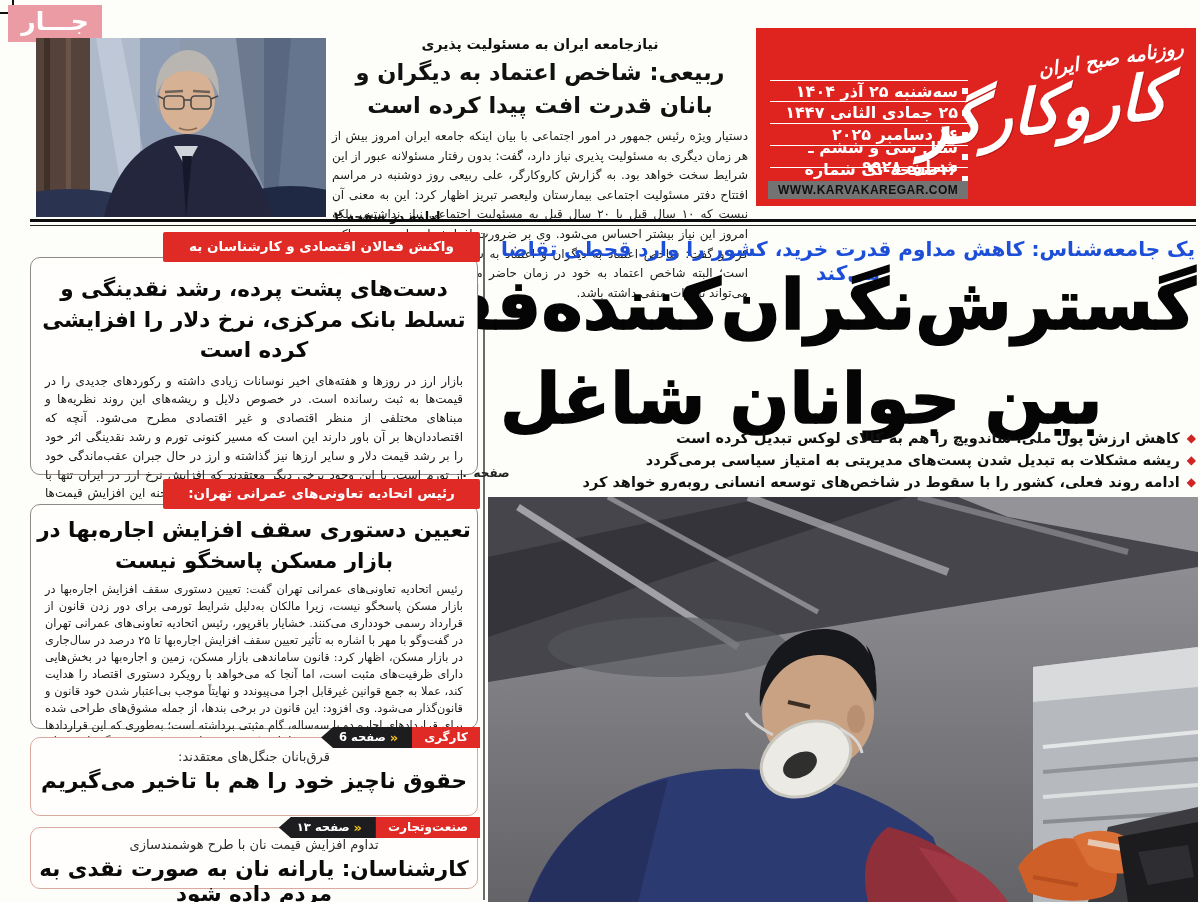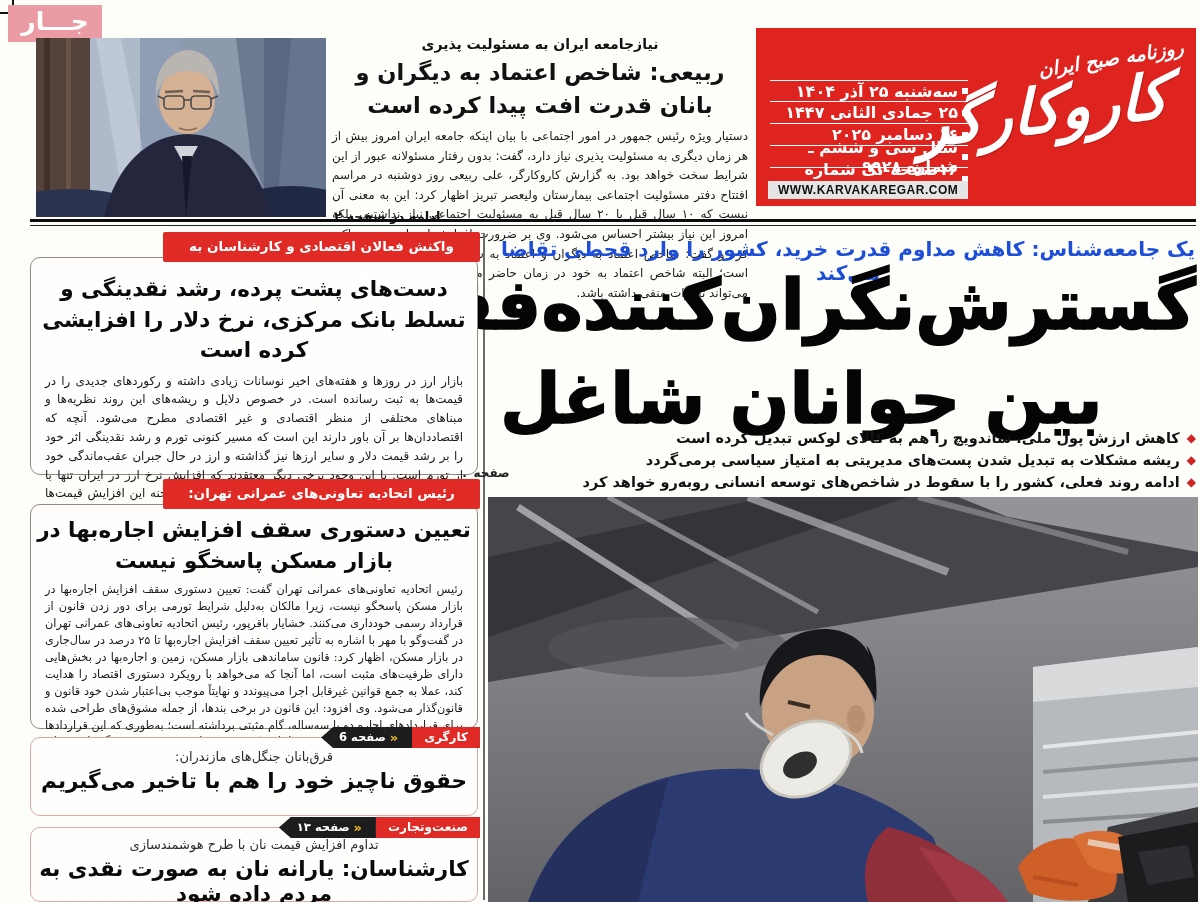--- a/index.html
+++ b/index.html
@@ -32,21 +32,21 @@
   .mh-tagline { position:absolute; right:14px; top:8px; font-size:19px; font-weight:bold; font-style:italic;
                 transform:rotate(-9deg); transform-origin:right top; }
   .mh-title { position:absolute; right:2px; top:46px; width:300px; text-align:center; font-size:62px;
               font-weight:bold; font-style:italic; transform:rotate(-7deg) skewX(-6deg); letter-spacing:-2px;
               text-shadow:1px 1px 0 rgba(120,0,0,.35); }
   .mh-dates { position:absolute; left:14px; top:52px; width:198px; }
   .mh-row { display:flex; align-items:center; gap:4px; height:22px; border-bottom:1.5px solid #fff;
             font-size:16px; font-weight:bold; justify-content:flex-start; }
   .mh-row:first-child { border-top:1.5px solid #fff; }
   .mh-sq { width:6px; height:6px; background:#fff; flex:0 0 auto; }
-  .mh-site { position:absolute; left:12px; bottom:7px; background:#e5e5e5; color:#101010; direction:ltr;
+  .mh-site { position:absolute; left:12px; bottom:7px; background:#737373; color:#101010; direction:ltr;
              font-family:"Liberation Sans", sans-serif; font-size:12px; font-weight:bold; padding:2px 10px; letter-spacing:.5px; }
 
   
   .rule-thick { left:30px; top:219px; width:1166px; height:3px; background:#0d0d0d; }
   .rule-thin  { left:30px; top:225px; width:1166px; height:1px; background:#222; }
   .col-divider { left:483px; top:233px; width:2px; height:667px; background:#6a6a6a; }
 
   
   .lead-kicker { left:500px; top:237px; width:696px; text-align:center; font-size:20px; font-weight:bold; color:#1d4ed8; }
   .lead-l1 { left:500px; top:264px; width:696px; text-align:center; font-size:70px; font-weight:900; color:#050505;
@@ -78,21 +78,21 @@
   
   .tab { height:21px; display:flex; flex-direction:row; z-index:4; }
   .tab-red { background:#e02a25; color:#fff; font-size:12px; font-weight:bold; line-height:21px; padding:0 12px; }
   .tab-arrow { position:relative; background:#1d1d1f; color:#fff; font-size:11.5px; font-weight:bold; line-height:21px;
                padding:0 14px 0 18px; clip-path:polygon(100% 0, 12px 0, 0 50%, 12px 100%, 100% 100%); display:flex; align-items:center; gap:4px;}
   .chev { color:#f4c31d; font-size:13px; font-weight:bold; }
   .t1-tab { left:auto; right:720px; top:727px; }
   .t2-tab { left:auto; right:720px; top:817px; }
   .teaser-frame { left:30px; width:448px; text-align:center; }
   .t1-frame { top:737px; height:79px; }
-  .t2-frame { top:827px; height:75px; }
+  .t2-frame { top:827px; height:62px; }
   .teaser-kicker { font-size:13px; color:#2c2c2c; margin-top:11px; }
   .teaser-title { font-size:21.5px; font-weight:bold; color:#0a0a0a; margin-top:4px; }
   .t2-frame .teaser-kicker { margin-top:9px; }
 </style>
 </head>
 <body>
 
 <div class="page">
 
   <div class="abs crosshair"></div>
@@ -266,21 +266,21 @@
   </div>
 
   <div class="abs tab t1-tab">
     <div class="tab-red">کارگری</div>
     <div class="tab-arrow">
       <span class="chev">«</span>
       <span>صفحه 6</span>
     </div>
   </div>
   <div class="abs frame pink teaser-frame t1-frame">
-    <div class="teaser-kicker">قرق‌بانان جنگل‌های مازندران:</div>
+    <div class="teaser-kicker">قرق‌بانان جنگل‌های معتقدند:</div>
     <div class="teaser-title">حقوق ناچیز خود را هم با تاخیر می‌گیریم</div>
   </div>
 
   <div class="abs tab t2-tab">
     <div class="tab-red">صنعت‌وتجارت</div>
     <div class="tab-arrow">
       <span class="chev">«</span>
       <span>صفحه ۱۳</span>
     </div>
   </div>

